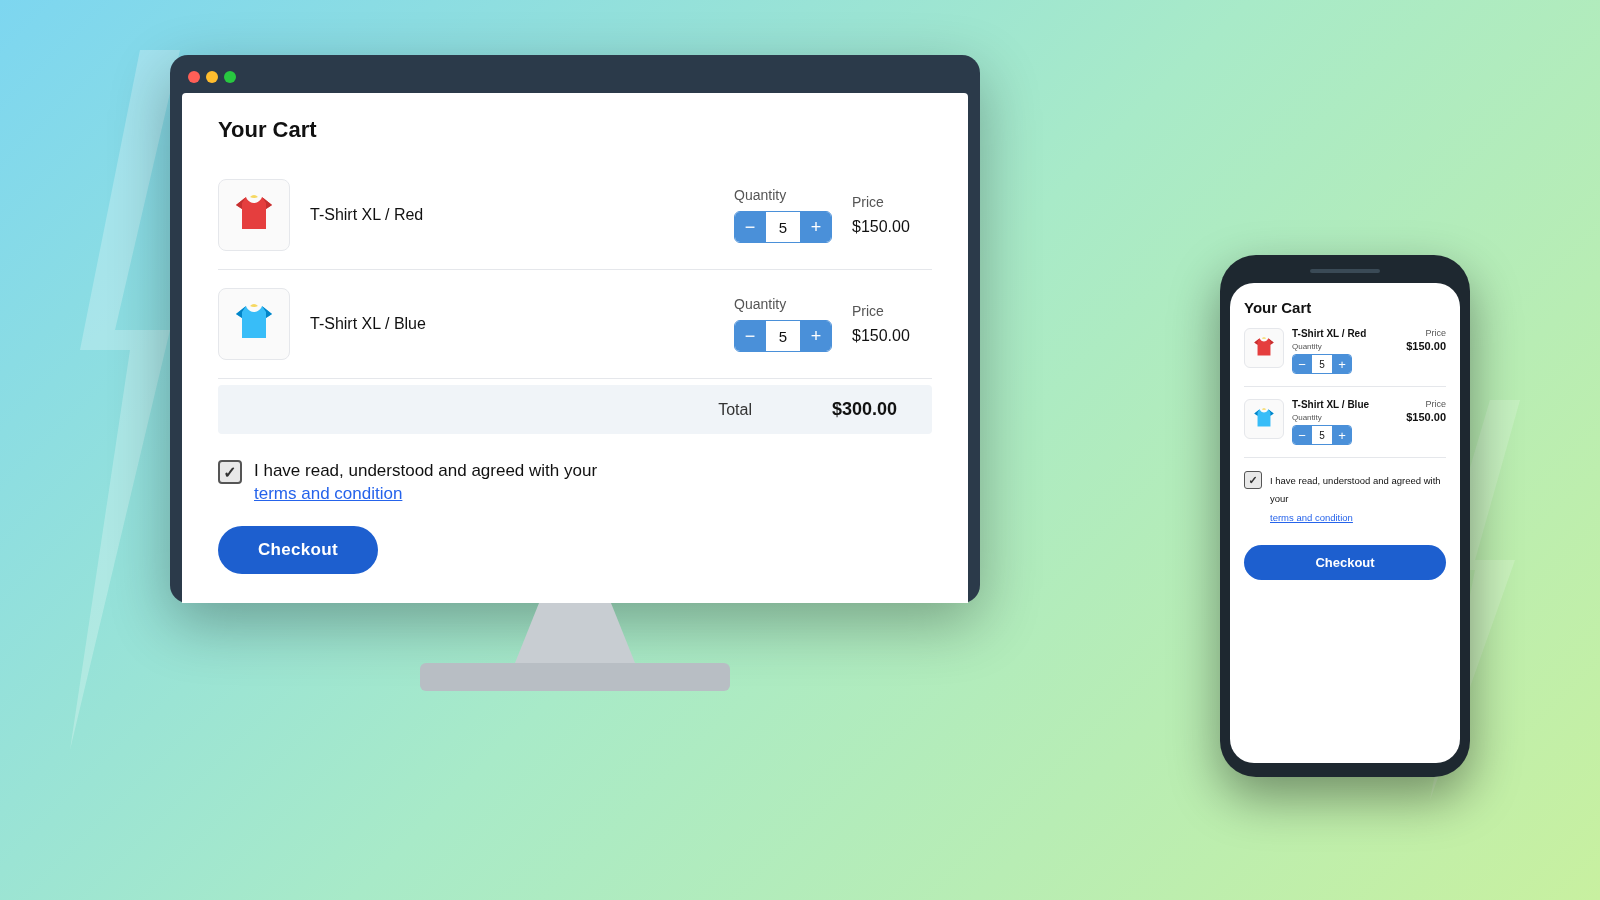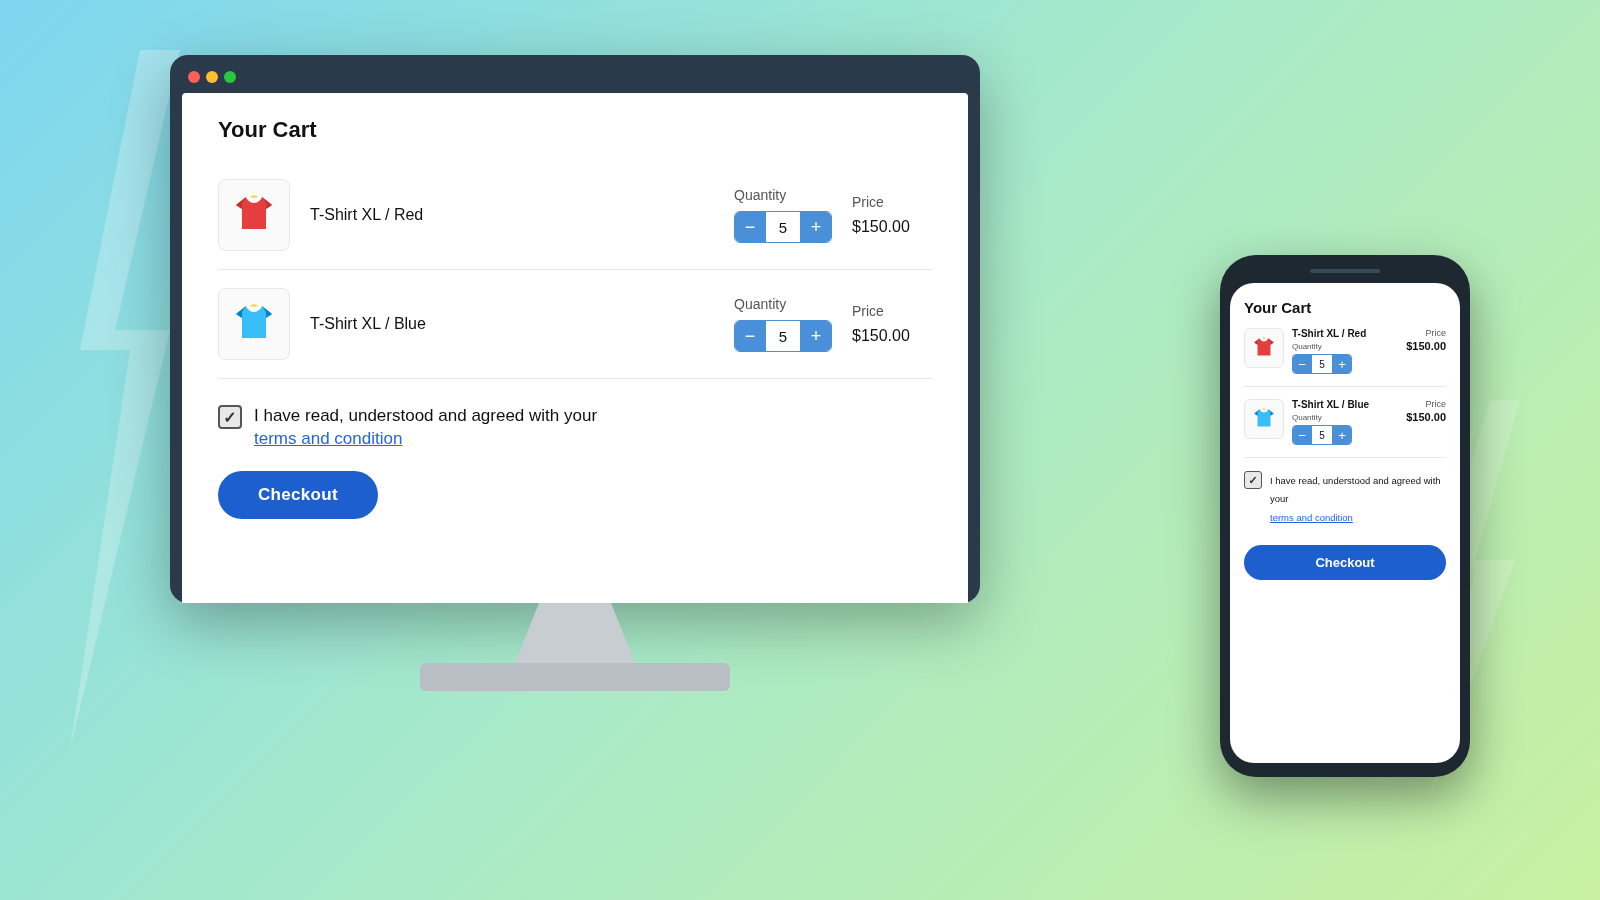--- a/index.html
+++ b/index.html
@@ -534,20 +534,24 @@
             <button class="qty-btn">+</button>
           </div>
         </div>
         <div class="price-section">
           <span class="price-label">Price</span>
           <span class="price-value">$150.00</span>
         </div>
       </div>
 
       
+      <div class="total-row">
+        <span class="total-label">Total</span>
+        <span class="total-value">$300.00</span>
+      </div>
 
       
       <div class="terms-row">
         <div class="terms-checkbox">
           <span class="checkmark">✓</span>
         </div>
         <div>
           <span class="terms-text">I have read, understood and agreed with your</span>
           <br>
           <a class="terms-link">terms and condition</a>

